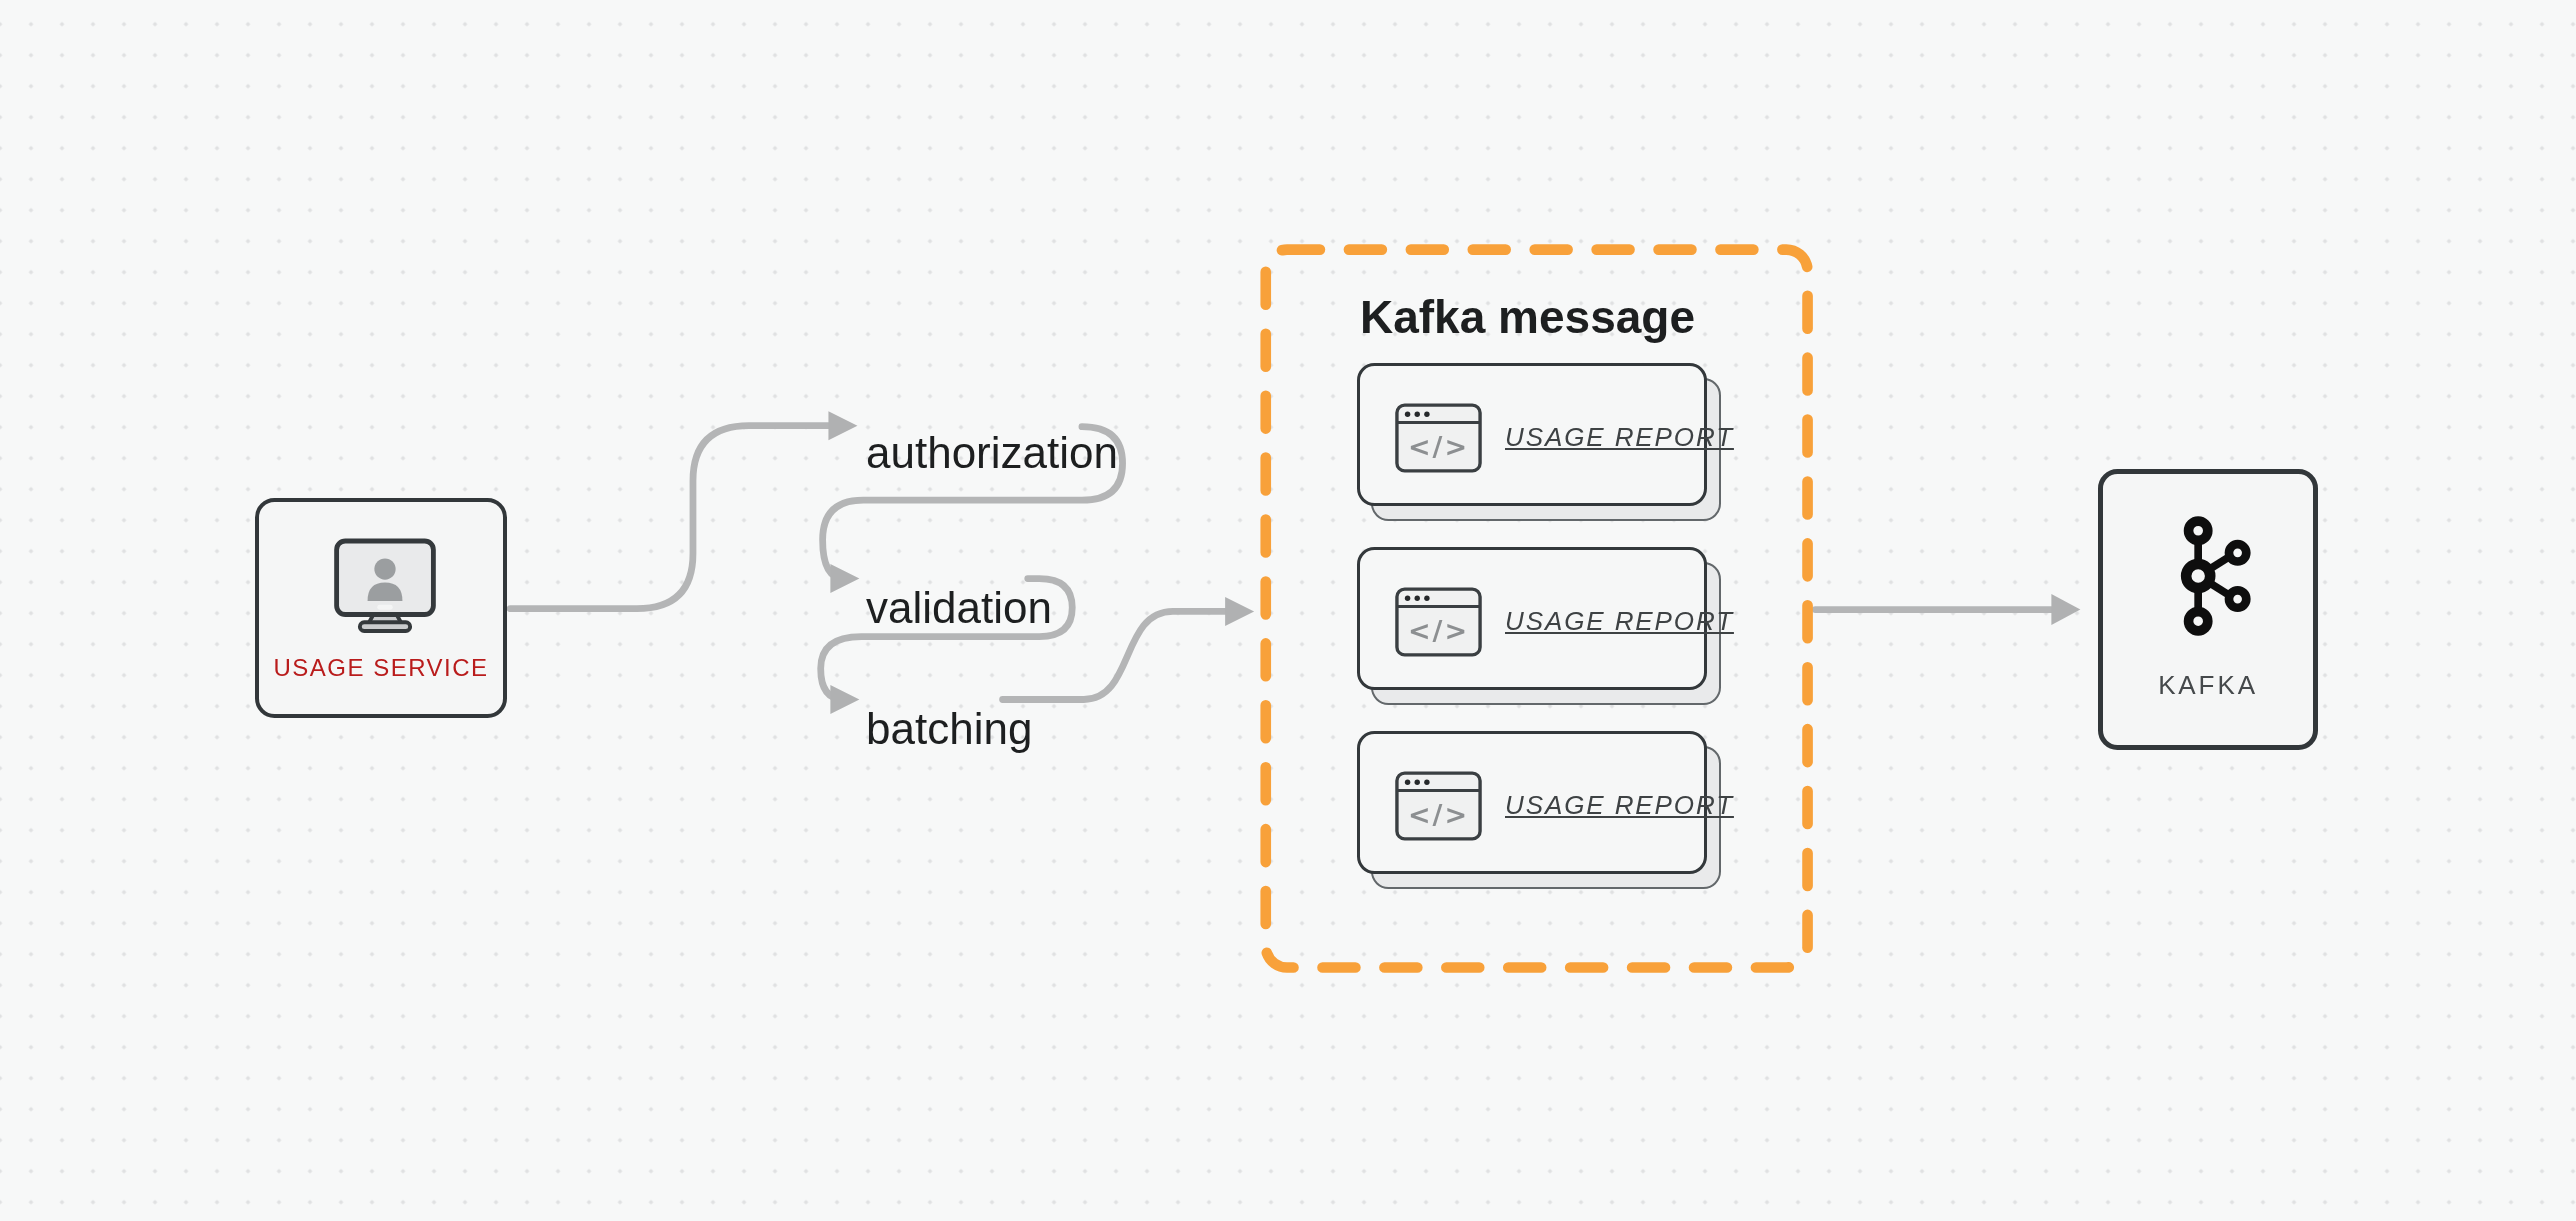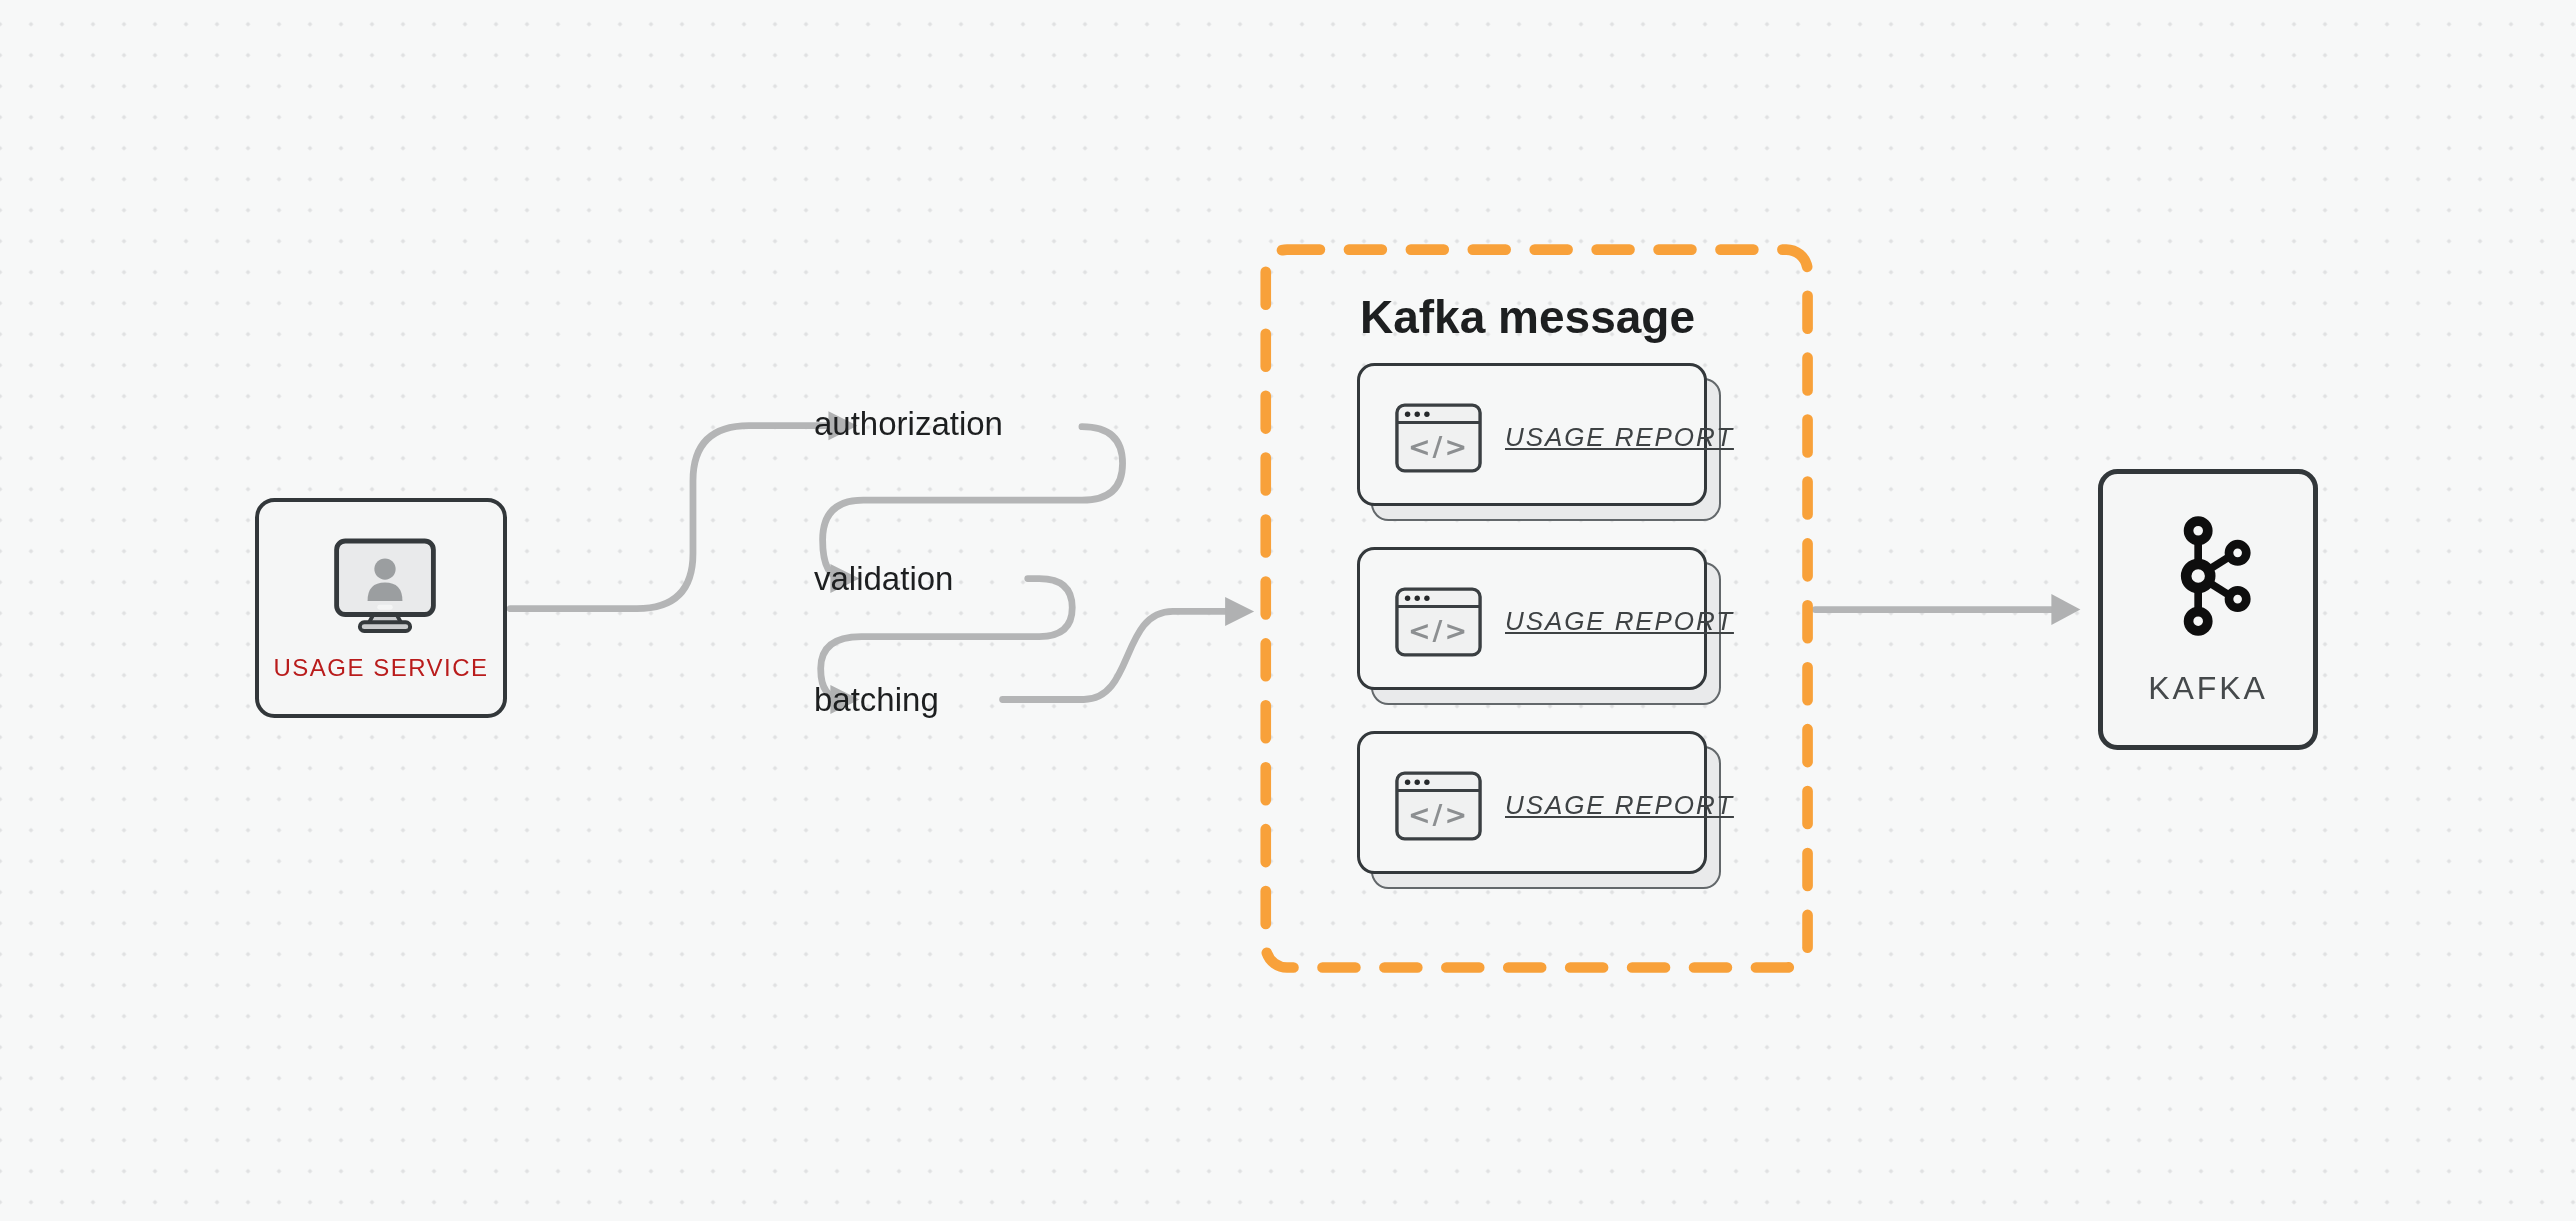--- a/index.html
+++ b/index.html
@@ -15,27 +15,27 @@
     position:absolute;box-sizing:border-box;background:var(--nodefill,#f5f6f6);
     border:4.8px solid var(--borderdark,#32373a);border-radius:19.4px;
     display:flex;flex-direction:column;align-items:center;
   }
   .node-usage{left:255px;top:498px;width:252px;height:220px;}
   .node-kafka{left:2098px;top:469px;width:220px;height:281px;border-width:5.8px;}
   .node-label{
     color:#b91c1c;font-size:24px;letter-spacing:1.5px;white-space:nowrap;
     position:absolute;left:0;right:0;text-align:center;top:152px;
   }
-  .node-kafka .node-label{top:196px;font-size:32px;letter-spacing:2.9px;color:#45494b;}
+  .node-kafka .node-label{top:196px;font-size:26px;letter-spacing:2.9px;color:#45494b;}
   .node-icon{position:absolute;}
   .usage-monitor{left:66px;top:35px;}
   .kafka-logo{left:74px;top:35px;}
   .step-label{
-    position:absolute;left:814px;height:45px;line-height:45px;
-    font-size:33px;font-weight:500;color:var(--textdark,#1d1f20);white-space:nowrap;
+    position:absolute;left:866px;height:45px;line-height:45px;
+    font-size:44px;font-weight:500;color:var(--textdark,#1d1f20);white-space:nowrap;margin-top:29px;
   }
   .step-auth{top:401px;}
   .step-val{top:556px;}
   .step-batch{top:677px;}
   .group-title{
     position:absolute;left:1360px;top:290px;font-size:46px;font-weight:700;
     color:var(--textdark,#1d1f20);white-space:nowrap;
   }
   .card-wrap{position:absolute;left:1357px;width:350px;height:143px;}
   .cw-0{top:363px;} .cw-1{top:547px;} .cw-2{top:731px;}

